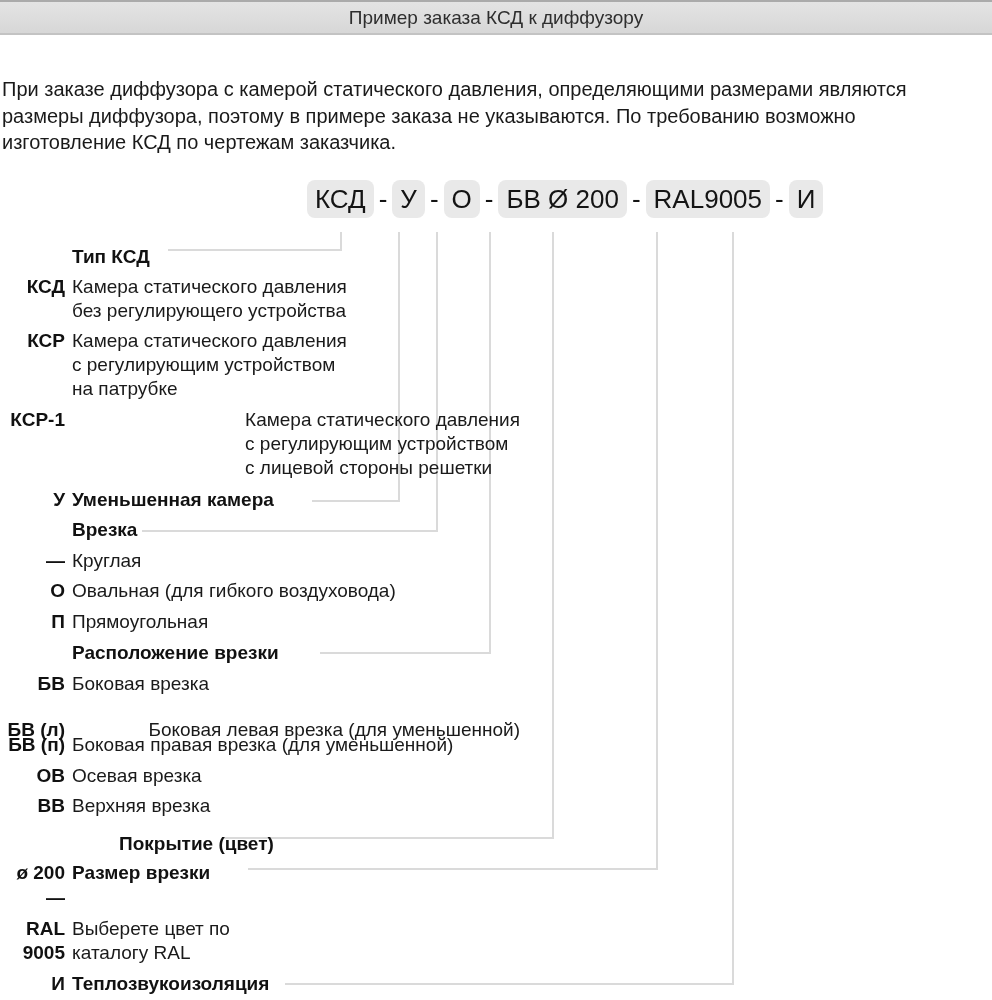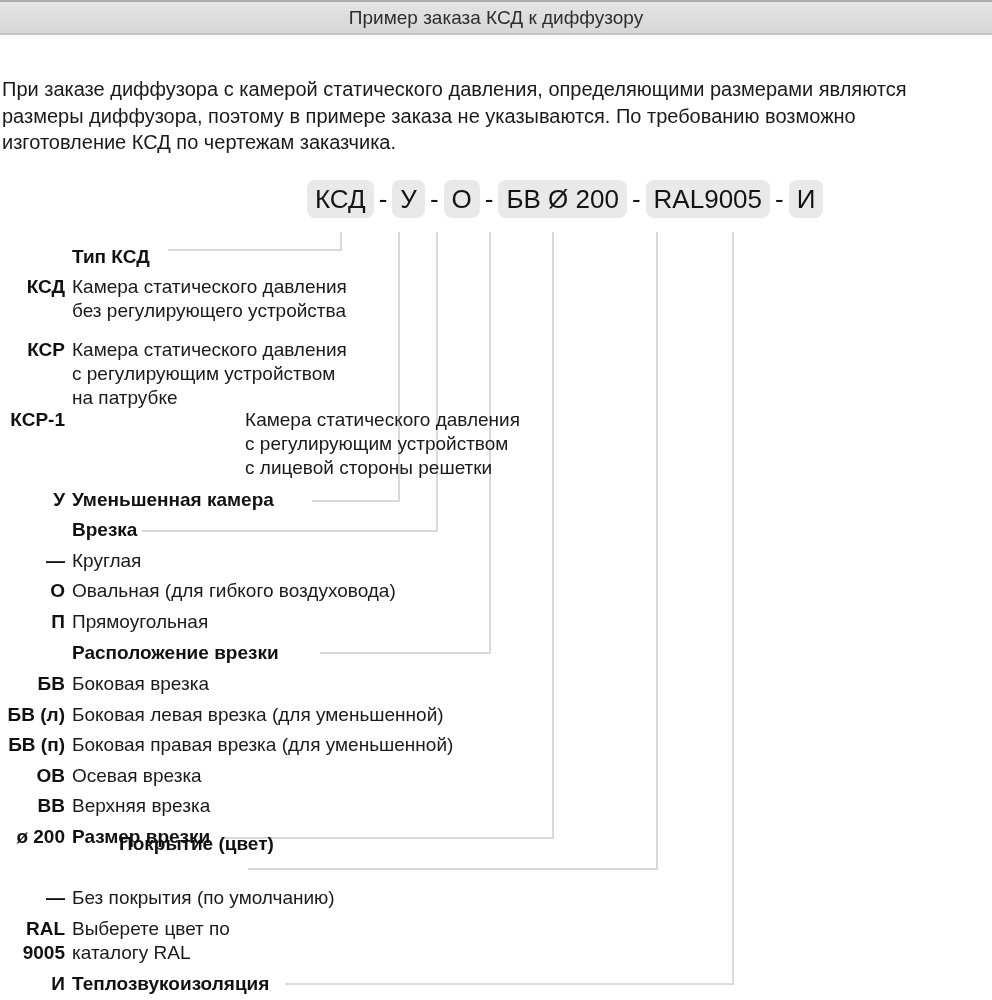--- a/index.html
+++ b/index.html
@@ -110,21 +110,21 @@
   </div>
 
   <div class="lrow" style="top:275px;">
     <span class="llab">КСД</span>
     <span class="ldesc">
       <div>Камера статического давления</div>
       <div>без регулирующего устройства</div>
     </span>
   </div>
 
-  <div class="lrow" style="top:329px;margin-top:9px;">
+  <div class="lrow" style="top:329px;">
     <span class="llab">КСР</span>
     <span class="ldesc">
       <div>Камера статического давления</div>
       <div>с регулирующим устройством</div>
       <div>на патрубке</div>
     </span>
   </div>
 
   <div class="lrow" style="top:408px;justify-content:space-between;">
     <span class="llab">КСР-1</span>
@@ -163,53 +163,52 @@
   <div class="lrow hdr" style="top:641px;">
     <span class="llab"></span>
     <span class="ldesc">Расположение врезки</span>
   </div>
 
   <div class="lrow" style="top:672px;">
     <span class="llab">БВ</span>
     <span class="ldesc">Боковая врезка</span>
   </div>
 
-  <div class="lrow" style="top:703px;">
+  <div class="lrow" style="top:718px;justify-content:space-between;">
     <span class="llab">БВ (л)</span>
     <span class="ldesc">Боковая левая врезка (для уменьшенной)</span>
   </div>
 
   <div class="lrow" style="top:733px;">
     <span class="llab">БВ (п)</span>
     <span class="ldesc">Боковая правая врезка (для уменьшенной)</span>
   </div>
 
   <div class="lrow" style="top:764px;">
     <span class="llab">ОВ</span>
     <span class="ldesc">Осевая врезка</span>
   </div>
 
   <div class="lrow" style="top:794px;">
     <span class="llab">ВВ</span>
     <span class="ldesc">Верхняя врезка</span>
   </div>
 
-  <div class="lrow hdr" style="top:825px;">
+  <div class="lrow hdr" style="top:861px;">
     <span class="llab">ø 200</span>
     <span class="ldesc">Размер врезки</span>
   </div>
 
   <div class="lrow hdr" style="top:832px;margin-left:47px;">
     <span class="llab"></span>
     <span class="ldesc">Покрытие (цвет)</span>
   </div>
 
   <div class="lrow" style="top:886px;">
     <span class="llab">—</span>
-    <span class="ldesc">Без покрытия (по умолчанию)</span>
   </div>
 
   <div class="lrow" style="top:917px;">
     <span class="llab">
       <div>RAL</div>
       <div>9005</div>
     </span>
     <span class="ldesc">
       <div>Выберете цвет по</div>
       <div>каталогу RAL</div>

